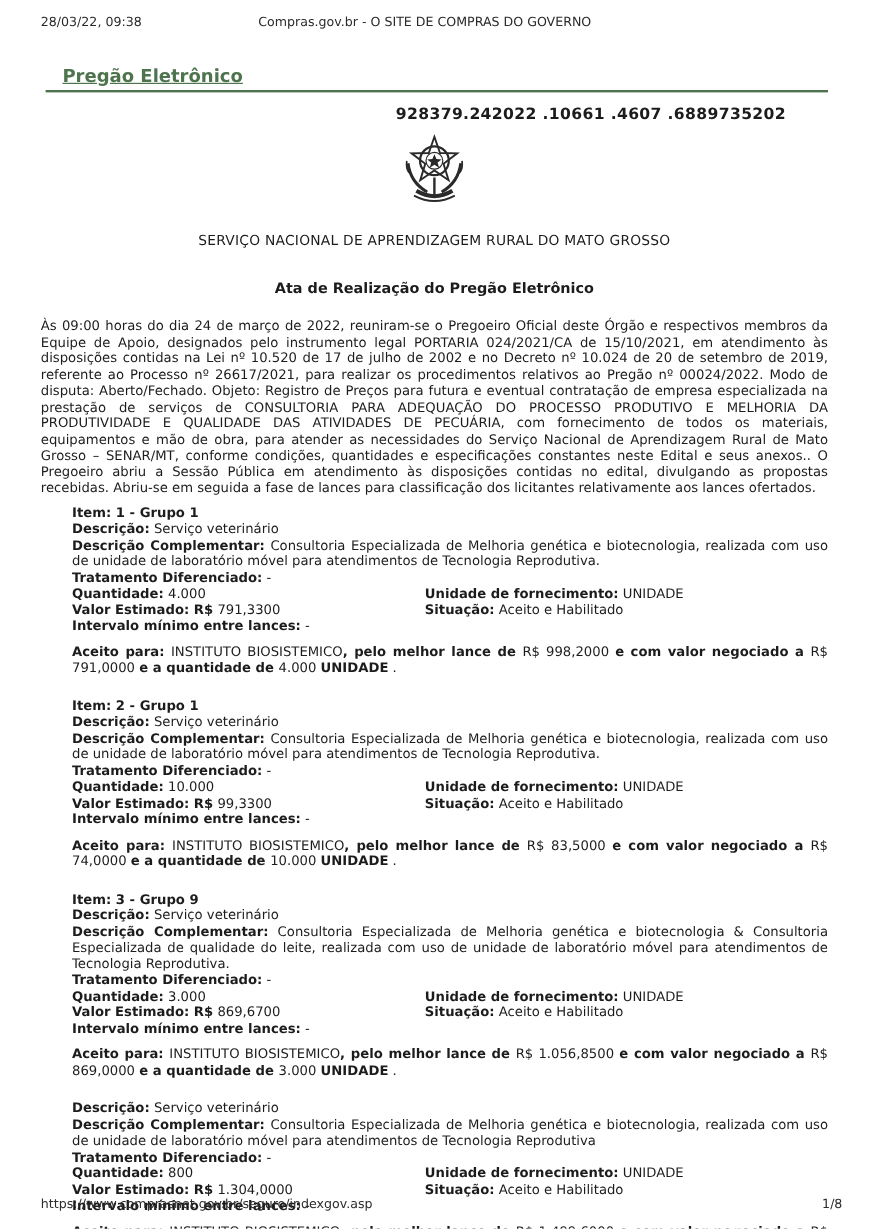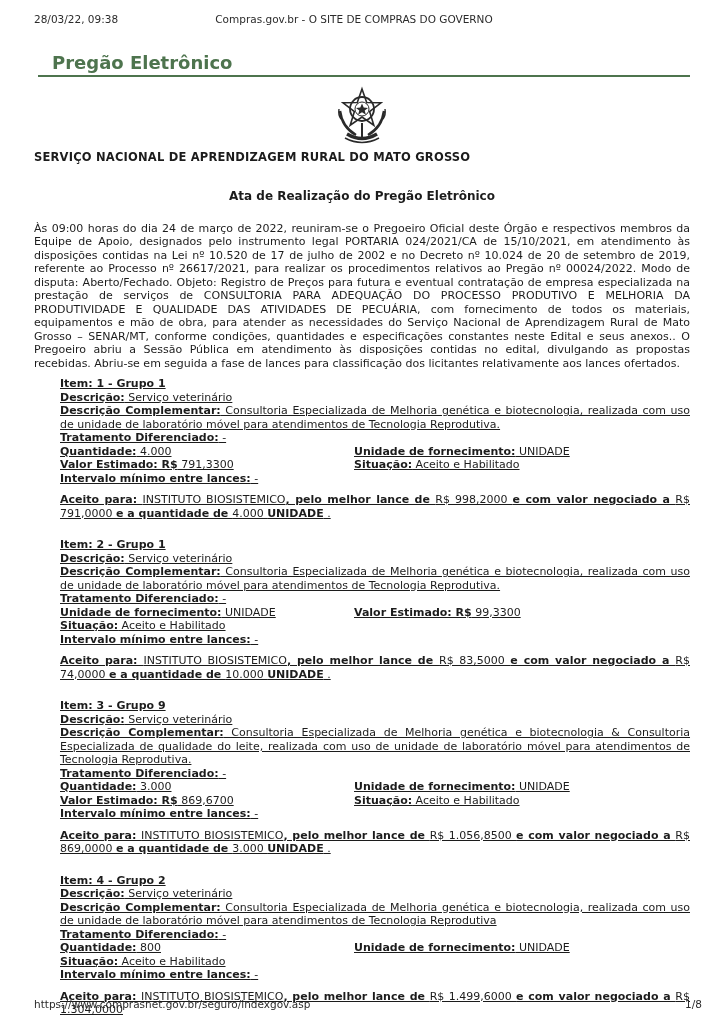--- a/index.html
+++ b/index.html
@@ -15,33 +15,33 @@
   .just { text-align:justify; }
   .print-header {
     display:flex; justify-content:space-between;
     padding:13px 16px 0 34px; font-size:10.5px; color:#2b2b2b;
   }
   .print-header .center { position:absolute; left:0; right:16px; text-align:center; }
   .content { padding:0 34px; }
   .banner {
     margin:27px 0 0 4px; padding:0 0 3px 14px;
     border-bottom:2px solid var(--green);
-    color:var(--green); font-size:18px; font-weight:bold; line-height:18px;
+    color:var(--green); font-size:15px; font-weight:bold; line-height:18px;text-decoration:underline;
   }
   .code-line {
     margin-top:12px; text-align:right; padding-right:35px;
     font-size:13px; font-weight:bold; letter-spacing:.3px;
   }
   .logo-wrap { margin:6px auto 0 auto; width:58px; height:62px; }
-  .org-line { margin-top:6px; text-align:left; font-size:11.5px; letter-spacing:.2px;font-weight:bold; }
+  .org-line { margin-top:24px; text-align:center; font-size:11.5px; letter-spacing:.2px; }
   .doc-title { margin-top:26px; text-align:center; font-size:12px; font-weight:bold; }
   .doc-number { margin-top:2px; text-align:center; font-size:12px; color:var(--red); }
   .intro { margin:18px 0 0 0; }
   .items { margin-left:26px; }
-  .item { margin-top:18px;text-decoration:underline; }
+  .item { margin-top:18px; }
   .item:first-child { margin-top:7px; }
   .grid { display:grid; grid-template-columns:294px 1fr; }
   .aceito { margin:8px 0 0 0; }
   .print-footer {
     position:absolute; left:34px; right:22px; bottom:13px;
     display:flex; justify-content:space-between;
     font-size:10.5px; color:#2b2b2b;
   }
 </style>
 </head>
@@ -50,20 +50,21 @@
 <header class="print-header">
   <span>28/03/22, 09:38</span>
   <span class="center">Compras.gov.br - O SITE DE COMPRAS DO GOVERNO</span>
 </header>
 
 <div class="content">
   <div class="banner">
     <span>Pregão Eletrônico</span>
   </div>
 
+  <div class="code-line">928379.242022 .10661 .4607 .6889735202</div>
 
   <div class="logo-wrap">
     <svg width="58" height="62" viewBox="0 0 58 62" aria-hidden="true">
       <g stroke="#2a2a2a" fill="none">
         <polygon points="29,6 33.7,19.5 48,19.8 36.6,28.5 40.8,42.2 29,34 17.2,42.2 21.4,28.5 10,19.8 24.3,19.5" stroke-width="1.6"></polygon>
         <circle cx="29" cy="26" r="12" stroke-width="1.8"></circle>
         <circle cx="29" cy="26" r="7" stroke-width="1"></circle>
         <polygon points="29,20.5 30.7,24.6 35,24.9 31.7,27.5 32.9,31.7 29,29.2 25.1,31.7 26.3,27.5 23,24.9 27.3,24.6" fill="#2a2a2a" stroke="none"></polygon>
         <path d="M7,28 q2,16 16,24" stroke-width="2.5"></path>
         <path d="M51,28 q-2,16 -16,24" stroke-width="2.5"></path>
@@ -94,20 +95,21 @@
         </div>
         <div><span class="b">Intervalo mínimo entre lances:</span> -</div>
         <p class="aceito just"><span class="b">Aceito para: </span><span>INSTITUTO BIOSISTEMICO</span><span class="b">, pelo melhor lance de </span><span>R$ 998,2000 </span><span class="b">e com valor negociado a </span><span>R$ 791,0000 </span><span class="b">e a quantidade de </span><span>4.000 </span><span class="b">UNIDADE</span><span> .</span></p>
       </section>
       <section class="item">
         <div class="b">Item: 2 - Grupo 1</div>
         <div><span class="b">Descrição:</span> Serviço veterinário</div>
         <div class="just"><span class="b">Descrição Complementar:</span> Consultoria Especializada de Melhoria genética e biotecnologia, realizada com uso de unidade de laboratório móvel para atendimentos de Tecnologia Reprodutiva.</div>
         <div><span class="b">Tratamento Diferenciado:</span> -</div>
         <div class="grid">
+          <div><span class="b">Quantidade:</span> 10.000</div>
           <div><span class="b">Unidade de fornecimento:</span> UNIDADE</div>
           <div><span class="b">Valor Estimado: R$</span> 99,3300</div>
           <div><span class="b">Situação:</span> Aceito e Habilitado</div>
         </div>
         <div><span class="b">Intervalo mínimo entre lances:</span> -</div>
         <p class="aceito just"><span class="b">Aceito para: </span><span>INSTITUTO BIOSISTEMICO</span><span class="b">, pelo melhor lance de </span><span>R$ 83,5000 </span><span class="b">e com valor negociado a </span><span>R$ 74,0000 </span><span class="b">e a quantidade de </span><span>10.000 </span><span class="b">UNIDADE</span><span> .</span></p>
       </section>
       <section class="item">
         <div class="b">Item: 3 - Grupo 9</div>
         <div><span class="b">Descrição:</span> Serviço veterinário</div>
@@ -116,27 +118,27 @@
         <div class="grid">
           <div><span class="b">Quantidade:</span> 3.000</div>
           <div><span class="b">Unidade de fornecimento:</span> UNIDADE</div>
           <div><span class="b">Valor Estimado: R$</span> 869,6700</div>
           <div><span class="b">Situação:</span> Aceito e Habilitado</div>
         </div>
         <div><span class="b">Intervalo mínimo entre lances:</span> -</div>
         <p class="aceito just"><span class="b">Aceito para: </span><span>INSTITUTO BIOSISTEMICO</span><span class="b">, pelo melhor lance de </span><span>R$ 1.056,8500 </span><span class="b">e com valor negociado a </span><span>R$ 869,0000 </span><span class="b">e a quantidade de </span><span>3.000 </span><span class="b">UNIDADE</span><span> .</span></p>
       </section>
       <section class="item">
-        <div class="b">Item: 4 - Grupo 2</div>
         <div><span class="b">Descrição:</span> Serviço veterinário</div>
         <div class="just"><span class="b">Descrição Complementar:</span> Consultoria Especializada de Melhoria genética e biotecnologia, realizada com uso de unidade de laboratório móvel para atendimentos de Tecnologia Reprodutiva</div>
         <div><span class="b">Tratamento Diferenciado:</span> -</div>
         <div class="grid">
           <div><span class="b">Quantidade:</span> 800</div>
           <div><span class="b">Unidade de fornecimento:</span> UNIDADE</div>
+          <div><span class="b">Valor Estimado: R$</span> 1.304,0000</div>
           <div><span class="b">Situação:</span> Aceito e Habilitado</div>
         </div>
         <div><span class="b">Intervalo mínimo entre lances:</span> -</div>
         <p class="aceito just"><span class="b">Aceito para: </span><span>INSTITUTO BIOSISTEMICO</span><span class="b">, pelo melhor lance de </span><span>R$ 1.499,6000 </span><span class="b">e com valor negociado a </span><span>R$ 1.304,0000 </span></p>
       </section>
     </div>
 </div>
 
 <footer class="print-footer">
   <span>https://www.comprasnet.gov.br/seguro/indexgov.asp</span>

